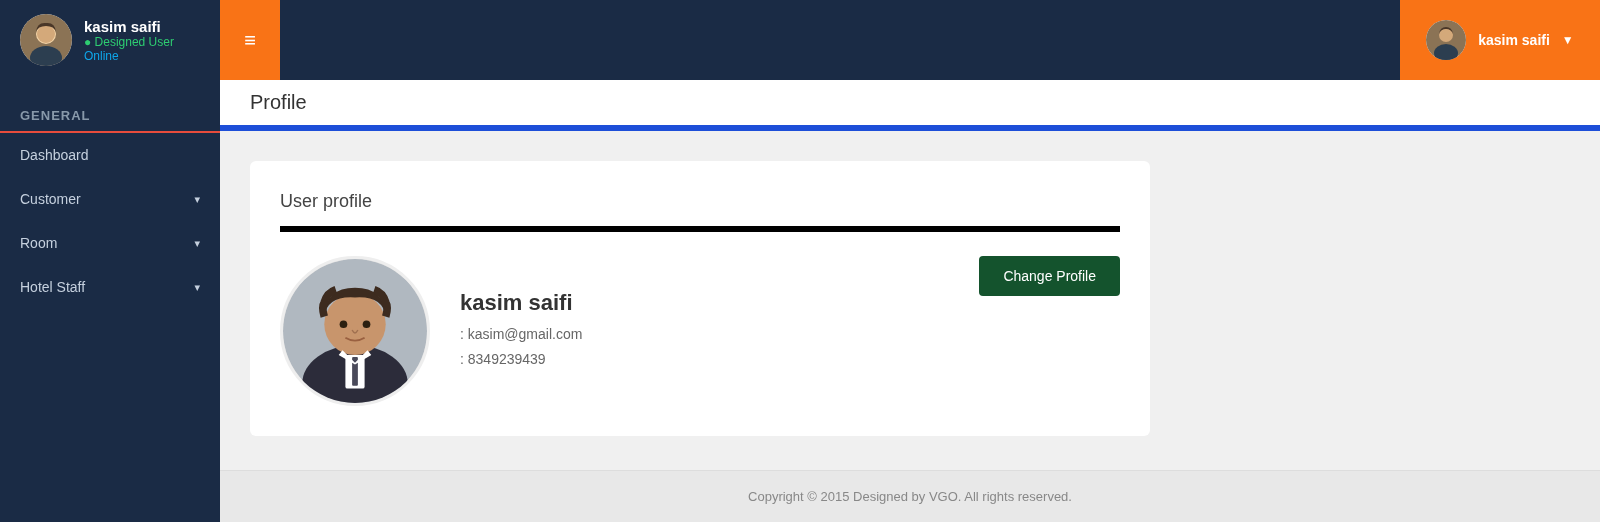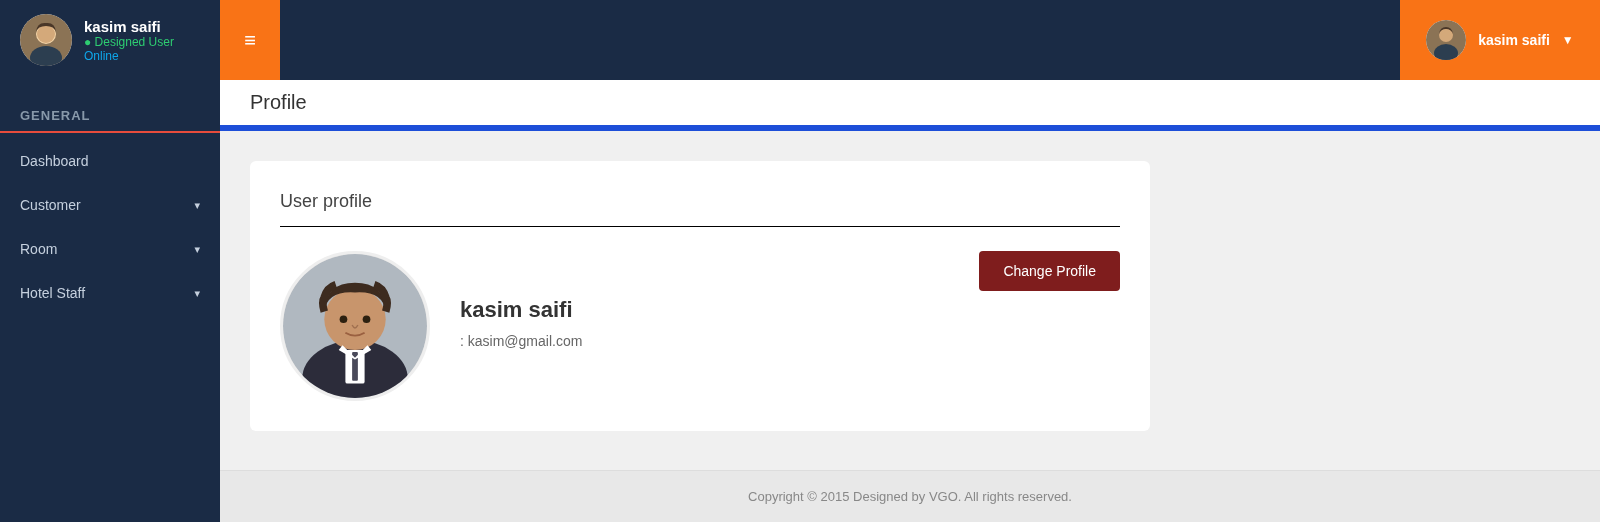--- a/index.html
+++ b/index.html
@@ -112,21 +112,20 @@
       padding-top: 10px;
     }
     .sidebar-section-label {
       color: #8899aa;
       font-size: 13px;
       font-weight: 700;
       padding: 18px 20px 8px 20px;
       text-transform: uppercase;
       letter-spacing: 1px;
       border-bottom: 2px solid #e74c3c;
-      margin-bottom: 6px;
     }
     .sidebar-item {
       display: flex;
       align-items: center;
       gap: 10px;
       padding: 14px 20px;
       color: #c5d0de;
       font-size: 14px;
       cursor: pointer;
       text-decoration: none;
@@ -165,21 +164,21 @@
       background: #fff;
       border-radius: 6px;
       padding: 30px;
       max-width: 900px;
     }
     .profile-card-title {
       font-size: 18px;
       color: #444;
       font-weight: 500;
       margin-bottom: 24px;
-      border-bottom: 1px solid #000000;
+      border-bottom: 6px solid #000000;
       padding-bottom: 14px;
     }
     .profile-info-row {
       display: flex;
       align-items: center;
       gap: 30px;
     }
     .profile-avatar-wrap {
       width: 150px;
       height: 150px;
@@ -209,21 +208,21 @@
     }
     .profile-role span {
       color: #555;
     }
     .profile-contact {
       font-size: 14px;
       color: #666;
       line-height: 1.8;
     }
     .change-profile-btn {
-      background: #7f1d1d;
+      background: #14532d;
       color: #fff;
       border: none;
       padding: 12px 24px;
       border-radius: 4px;
       font-size: 14px;
       cursor: pointer;
       align-self: flex-start;
       white-space: nowrap;
     }
 
@@ -332,20 +331,21 @@
               <path d="M65 82 Q75 88 85 82" fill="none" stroke="#9a6040" stroke-width="2"></path>
 
               <path d="M58 100 L75 110 L92 100 L88 95 L75 108 L62 95Z" fill="#ffffff"></path>
             </svg>
           </div>
 
           <div class="profile-details">
             <div class="profile-name">kasim saifi</div>
             <div class="profile-contact">
               <div>: kasim@gmail.com</div>
+              <div>: 8349239439</div>
             </div>
           </div>
 
           <button class="change-profile-btn">Change Profile</button>
         </div>
       </div>
     </div>
 
     <footer class="footer">
       <span>Copyright © 2015 Designed by VGO. All rights reserved.</span>

